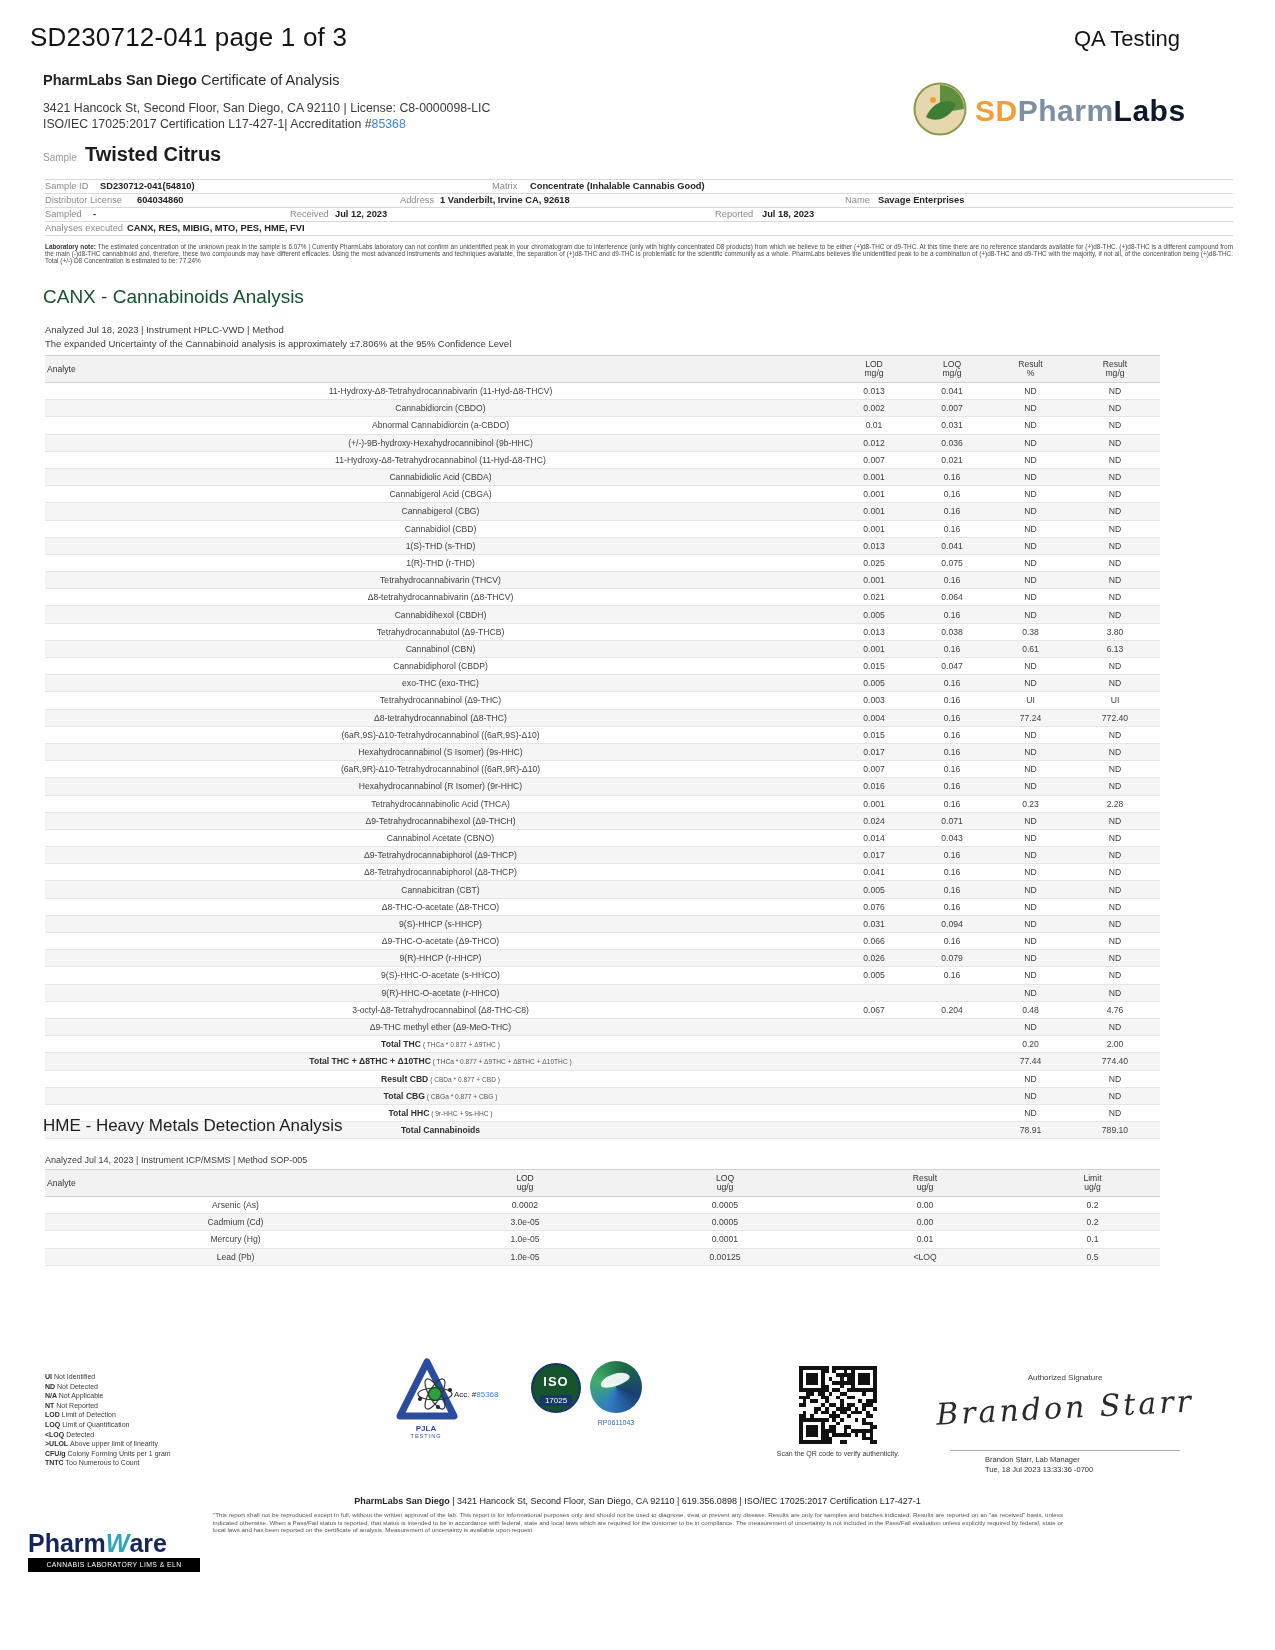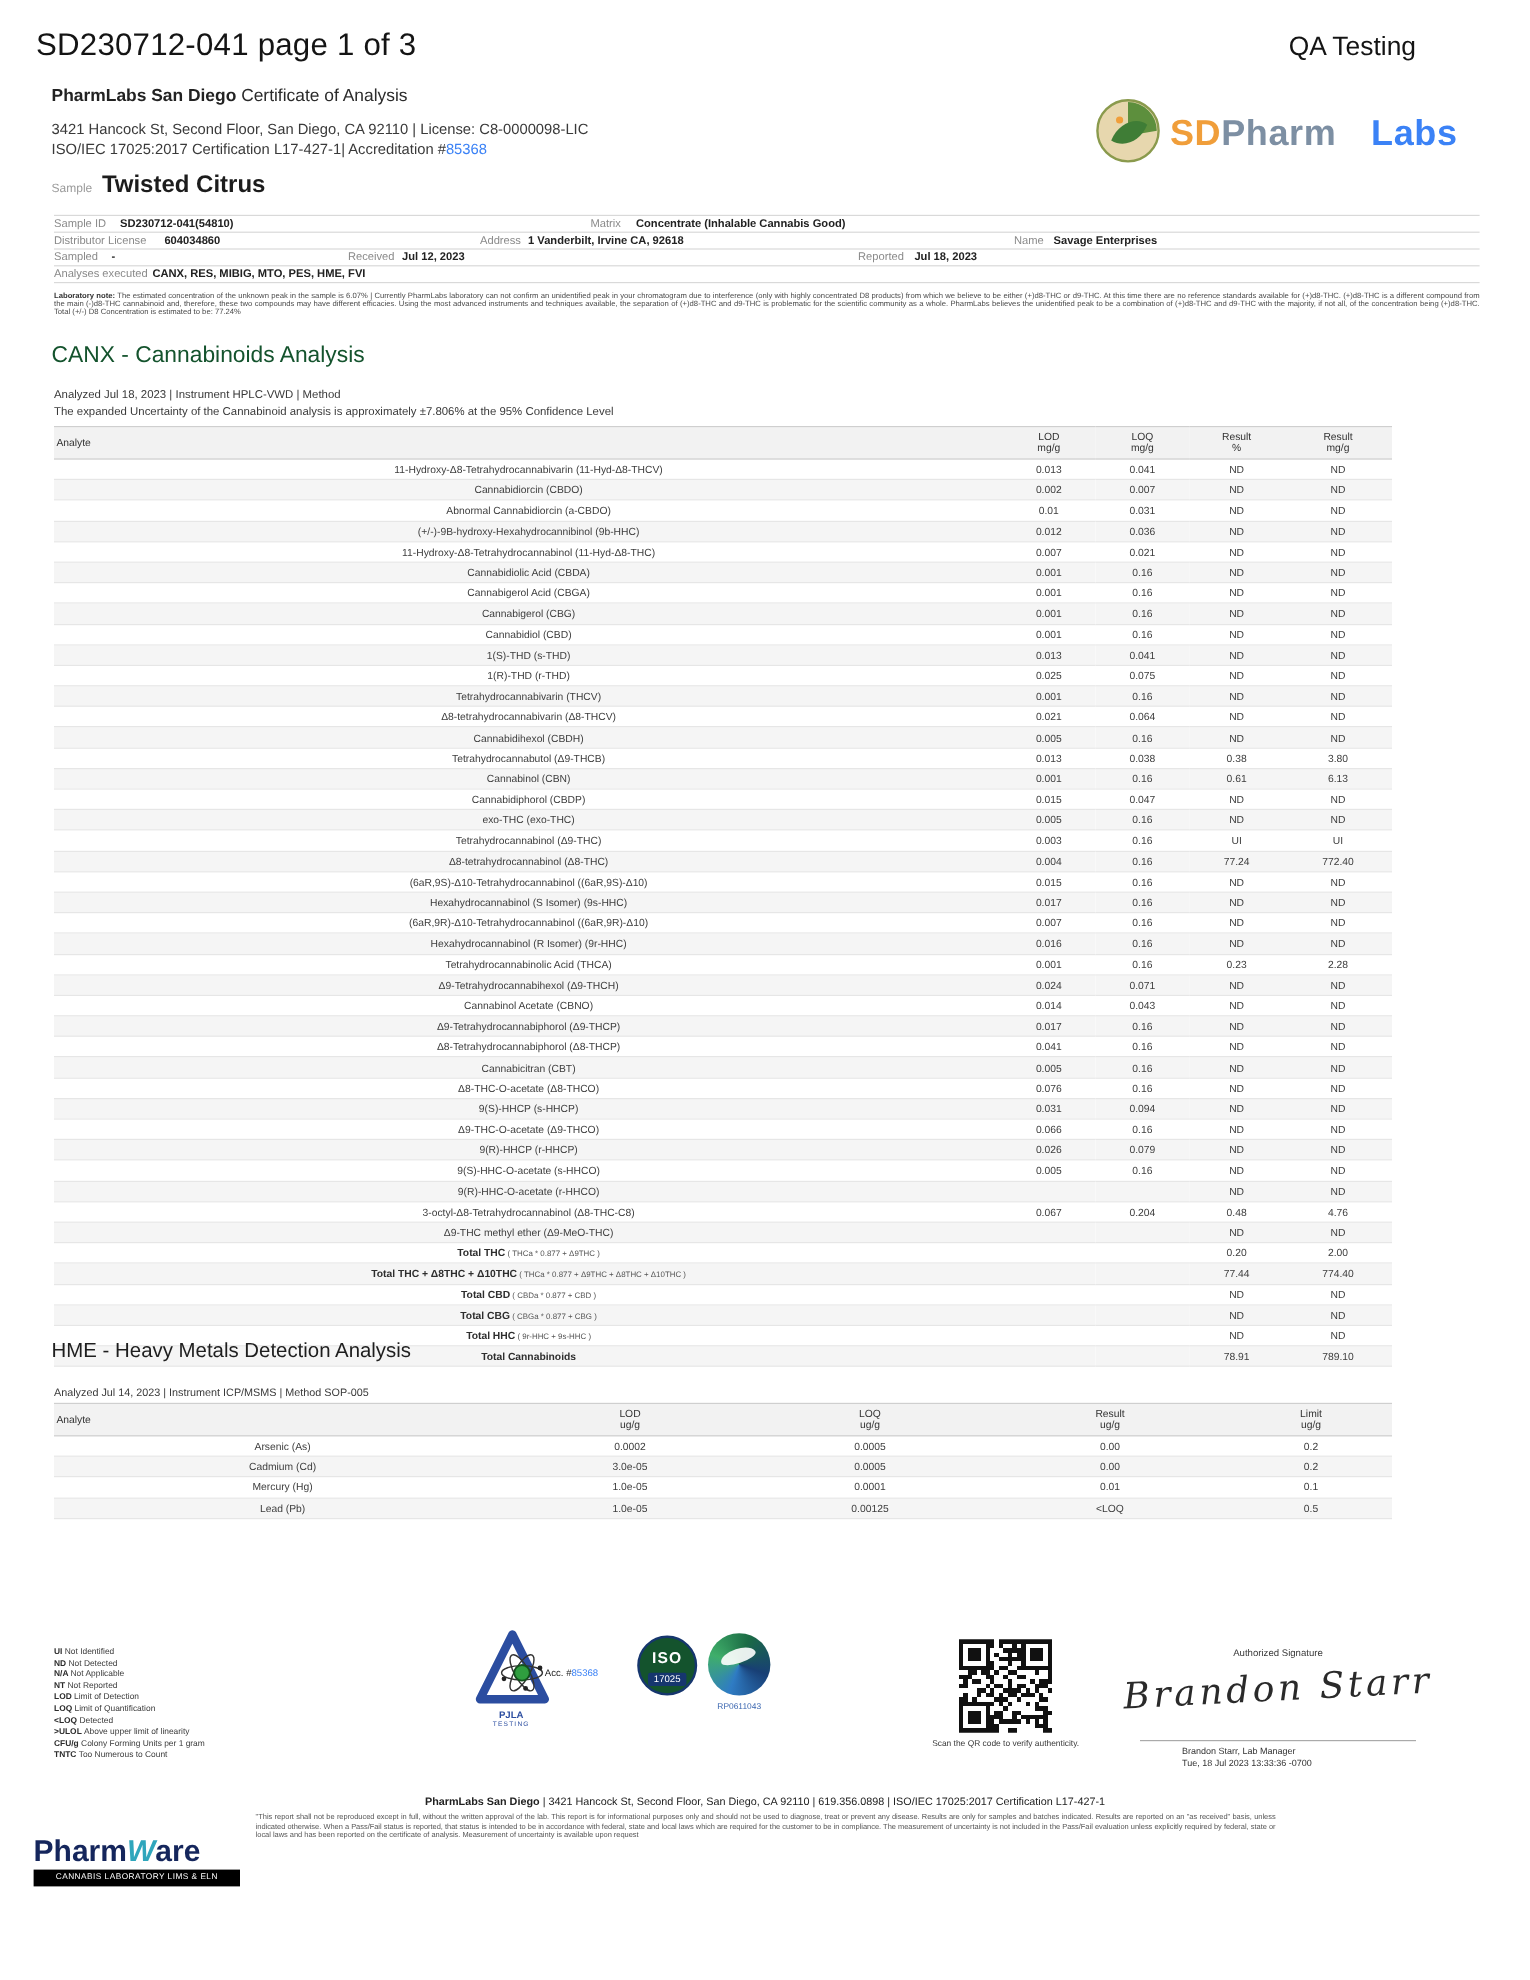--- a/index.html
+++ b/index.html
@@ -11,21 +11,21 @@
   .qa-label{position:absolute;right:95px;top:26px;font-size:22px;color:#141414;}
   .lab-line{position:absolute;left:43px;top:72px;font-size:14.5px;color:#2b2b2b;}
   .lab-line b{font-weight:bold;color:#222;}
   .addr1{position:absolute;left:43px;top:101px;font-size:12.3px;color:#3a3a3a;}
   .addr2{position:absolute;left:43px;top:117px;font-size:12.3px;color:#3a3a3a;}
   .accent{color:#3b82f6;}
   .brand{position:absolute;left:913px;top:82px;display:flex;align-items:center;}
   .brand-text{margin-left:8px;font-size:30px;font-weight:bold;letter-spacing:.5px;}
   .brand-sd{color:#f09e3a;}
   .brand-pharm{color:#7d8fa3;}
-  .brand-labs{color:#3b82f6;margin-left:29px;}
+  .brand-labs{color:#0f172a;}
 
   
   .sample-line{position:absolute;left:43px;top:143px;}
   .sample-small{font-size:10px;color:#9a9a9a;margin-right:8px;}
   .sample-name{font-size:20px;font-weight:bold;color:#1c1c1c;}
 
   .info-table{position:absolute;left:45px;top:179px;width:1188px;border-top:1px solid #d9d9d9;font-size:9.3px;}
   .info-row{position:relative;height:13px;border-bottom:1px solid #d9d9d9;}
   .info-row span{position:absolute;top:1px;line-height:11px;white-space:nowrap;}
   .ilabel{color:#8a8a8a;}
@@ -486,21 +486,21 @@
           <td class="c-num val-total">2.00</td>
         </tr>
         <tr>
           <td class="c-analyte"><span class="t-label">Total THC + Δ8THC + Δ10THC</span><span class="t-formula"> ( THCa * 0.877 + Δ9THC + Δ8THC + Δ10THC )</span></td>
           <td class="c-num"></td>
           <td class="c-num"></td>
           <td class="c-num val-total">77.44</td>
           <td class="c-num val-total">774.40</td>
         </tr>
         <tr>
-          <td class="c-analyte"><span class="t-label">Total CBD</span><span class="t-formula"> ( CBDa * 0.877 + CBD )</span></td>
+          <td class="c-analyte"><span class="t-label">Result CBD</span><span class="t-formula"> ( CBDa * 0.877 + CBD )</span></td>
           <td class="c-num"></td>
           <td class="c-num"></td>
           <td class="c-num val-total">ND</td>
           <td class="c-num val-total">ND</td>
         </tr>
         <tr>
           <td class="c-analyte"><span class="t-label">Total CBG</span><span class="t-formula"> ( CBGa * 0.877 + CBG )</span></td>
           <td class="c-num"></td>
           <td class="c-num"></td>
           <td class="c-num val-total">ND</td>

